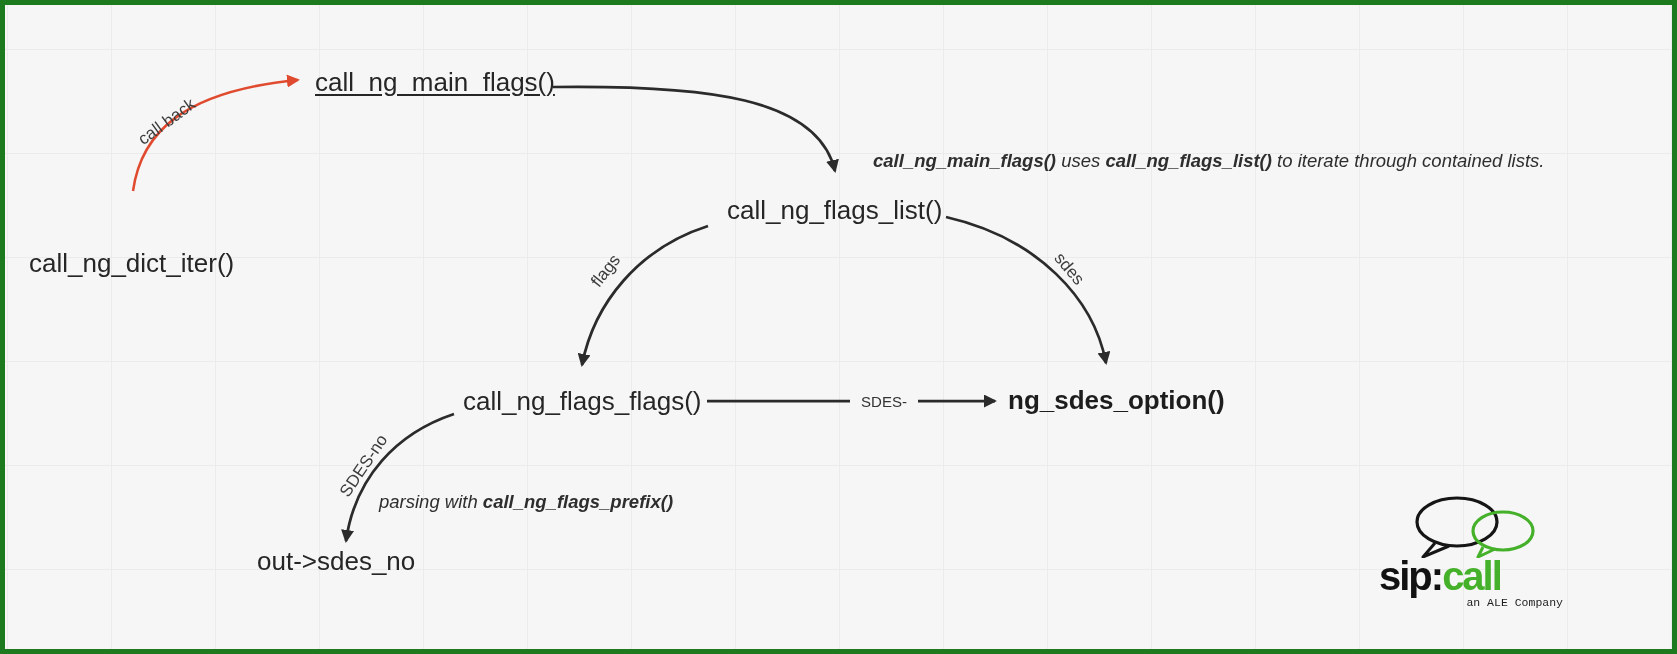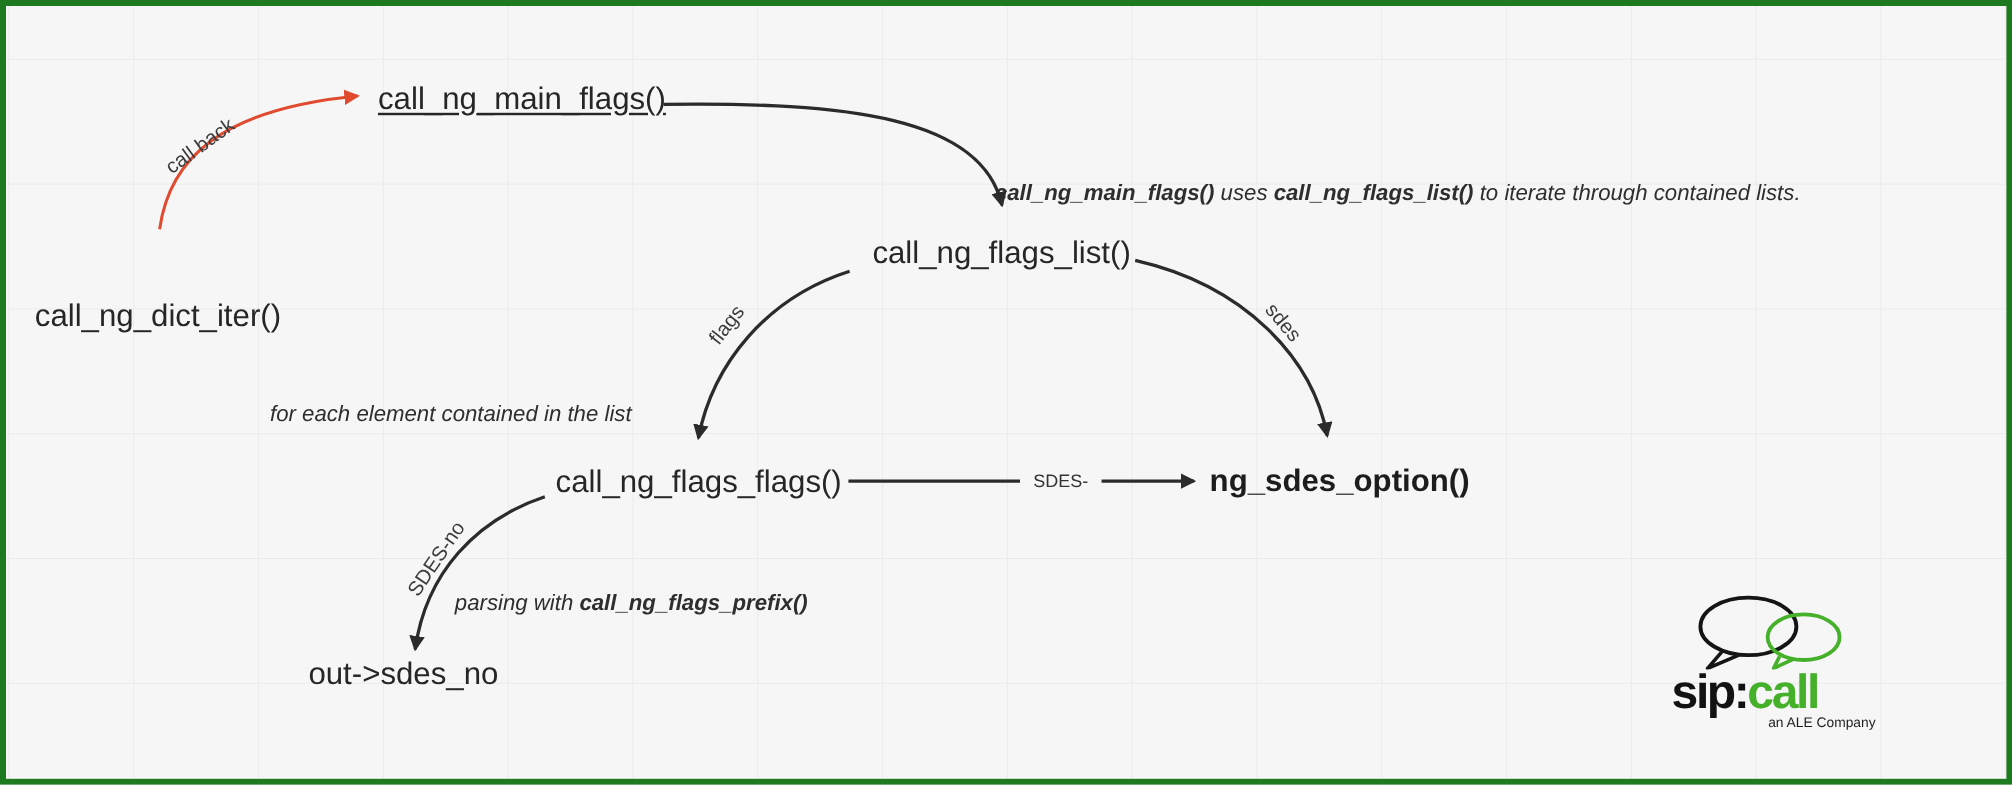--- a/index.html
+++ b/index.html
@@ -57,28 +57,29 @@
 
   .logo { position: absolute; width: 186px; }
   .logo-text {
     font-size: 40px;
     font-weight: 700;
     letter-spacing: -2px;
     line-height: 40px;
     margin-top: -6px;
     white-space: nowrap;
   }
-  .logo-sip  { color: #121212; margin-left: 14px; }
+  .logo-sip  { color: #121212; }
   .logo-wise { color: #45b029; }
   .logo-tagline {
     font-size: 11.5px;
     color: #1d1d1d;
     text-align: right;
     margin-top: 0px;
     padding-right: 2px;
+    font-family: Liberation Mono, monospace;
   }
 </style>
 </head>
 <body>
 
 <div class="canvas">
 
   <svg class="edges" width="1677" height="654" viewBox="0 0 1677 654">
     <defs>
       <marker id="ah-black" viewBox="0 0 10 10" refX="8.5" refY="5" markerWidth="13" markerHeight="13" orient="auto" markerUnits="userSpaceOnUse">
@@ -119,23 +120,23 @@
   <div class="edge-label" style="left:162px; top:117px; transform: translate(-50%,-50%) rotate(-36deg);">call back</div>
 
   <div class="edge-label" style="left:601px; top:266px; transform: translate(-50%,-50%) rotate(-52deg);">flags</div>
 
   <div class="edge-label" style="left:1064px; top:264px; transform: translate(-50%,-50%) rotate(50deg);">sdes</div>
 
   <div class="edge-label horizontal" style="left:879px; top:396px; transform: translate(-50%,-50%);">SDES-</div>
 
   <div class="edge-label" style="left:359px; top:461px; transform: translate(-50%,-50%) rotate(-56deg);">SDES-no</div>
 
-  <div class="note" style="left:824px; top:142px;"><b>call_ng_main_flags()</b><span> uses </span><b>call_ng_flags_list()</b><span> to iterate through contained lists.</span></div>
+  <div class="note" style="left:868px; top:142px;"><b>call_ng_main_flags()</b><span> uses </span><b>call_ng_flags_list()</b><span> to iterate through contained lists.</span></div>
 
-  <div class="note" style="left:220px; top:326px;"><div>for each element contained in the list</div></div>
+  <div class="note" style="left:220px; top:326px;"></div>
 
   <div class="note" style="left:374px; top:483px;"><span>parsing with </span><b>call_ng_flags_prefix()</b></div>
 
   <div class="logo" style="left:1374px; top:489px;">
     <svg width="186" height="64" viewBox="0 0 186 64">
       <ellipse cx="78" cy="28" rx="40" ry="24" fill="none" stroke="#151515" stroke-width="3.2"></ellipse>
       <path d="M 56 49 L 44 63 L 70 52" fill="none" stroke="#151515" stroke-width="3" stroke-linejoin="round"></path>
       <ellipse cx="124" cy="37" rx="30" ry="19" fill="none" stroke="#45b029" stroke-width="3.2"></ellipse>
       <path d="M 104 53 L 99 63 L 116 55" fill="none" stroke="#45b029" stroke-width="3" stroke-linejoin="round"></path>
     </svg>

